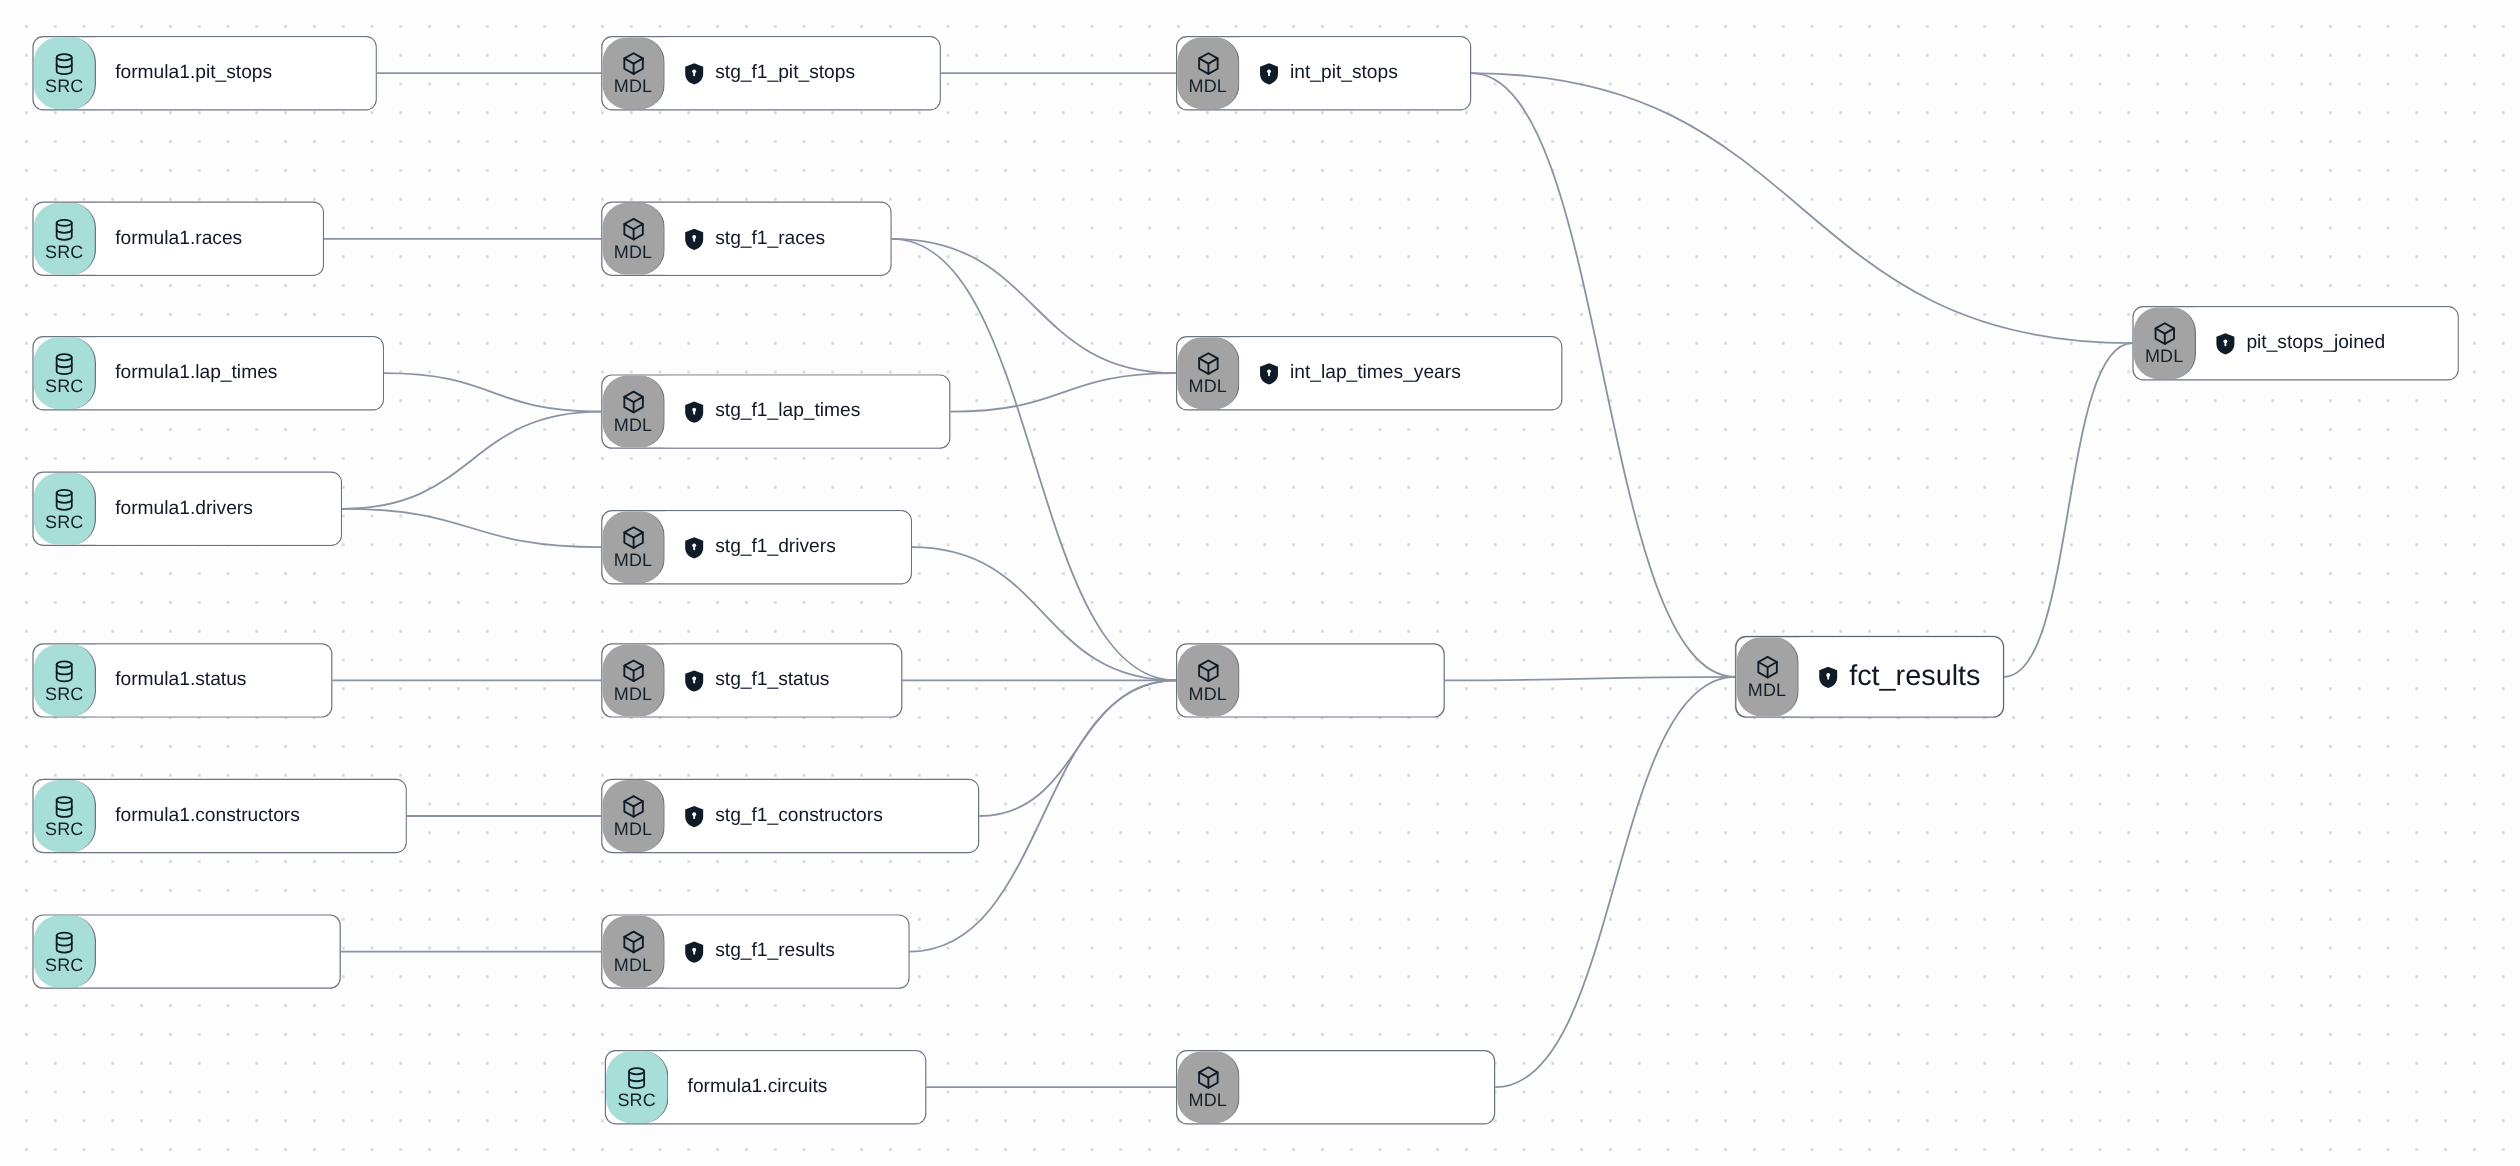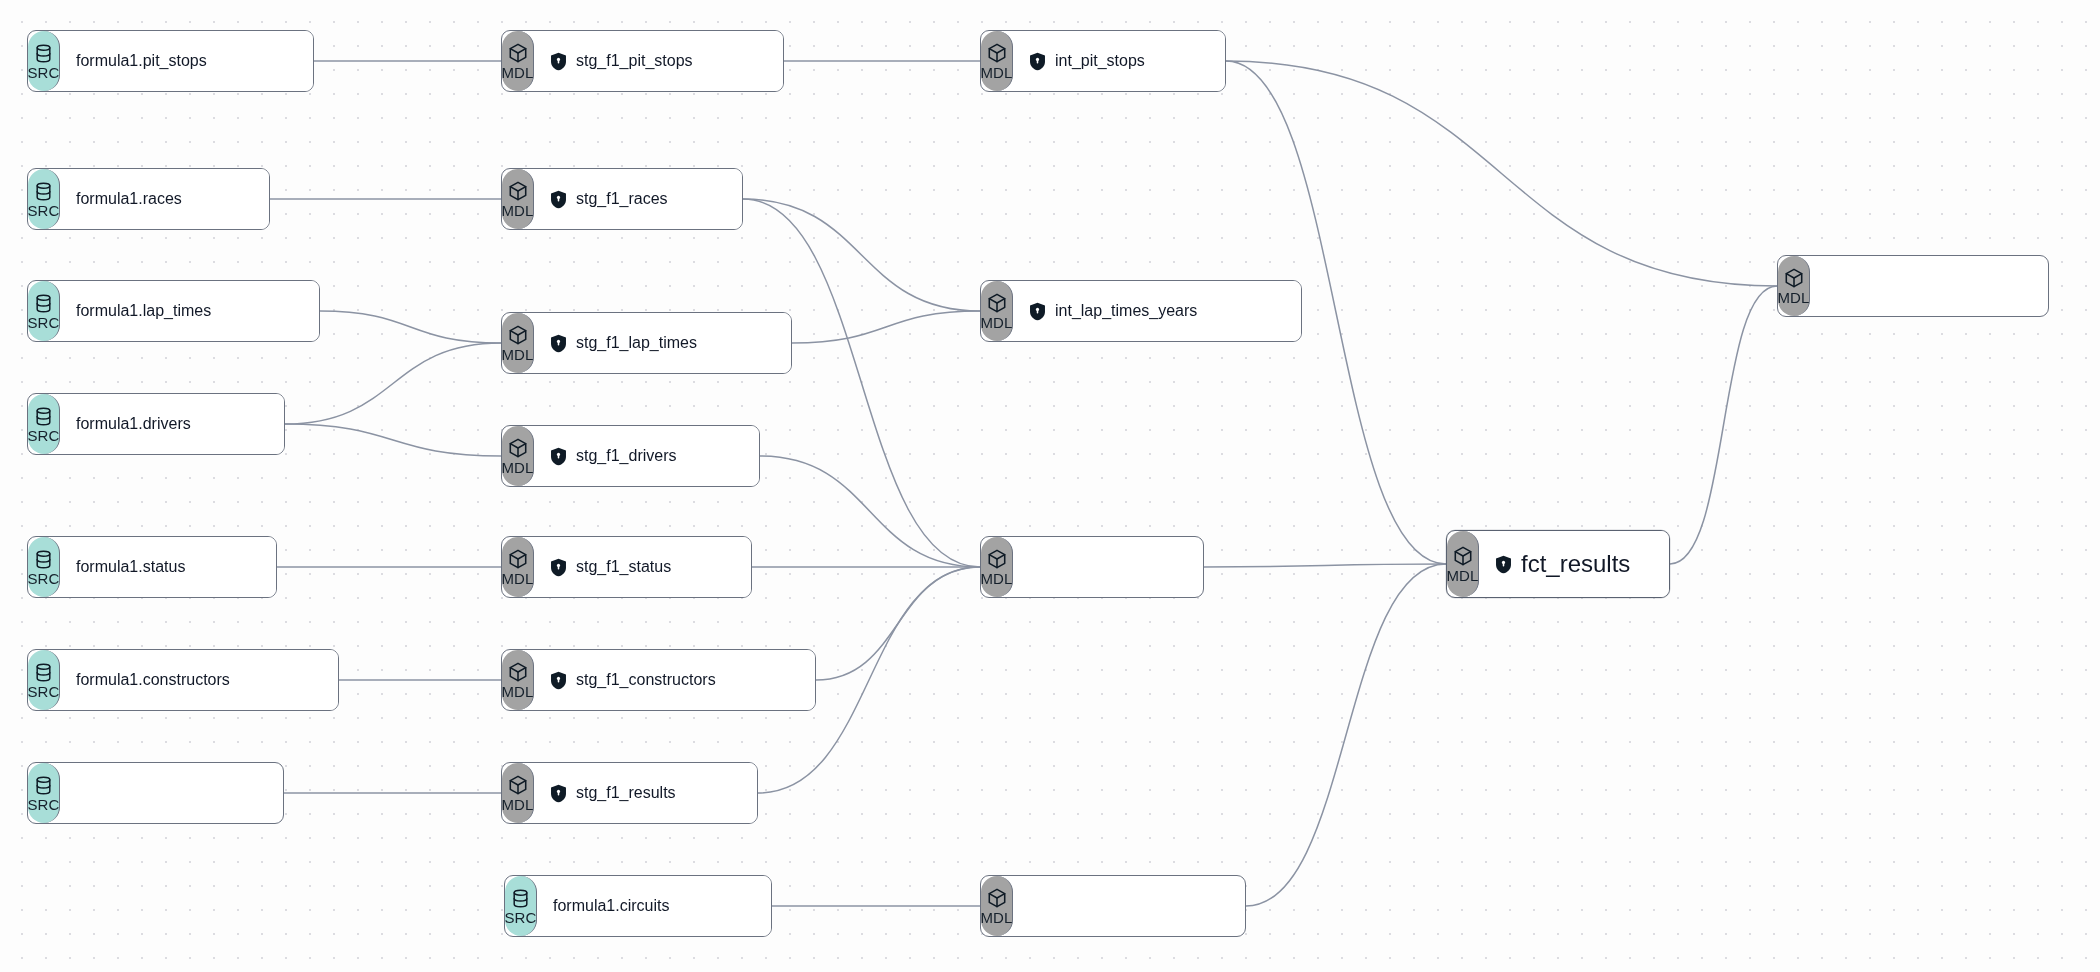--- a/index.html
+++ b/index.html
@@ -36,21 +36,21 @@
     overflow: hidden;
     z-index: 5;
   }
   .node.emph {
     border-color: #5a6271;
     border-width: 1.8px;
     box-shadow: 0 0 0 0.5px rgba(90,98,113,0.25);
   }
   .badge {
     flex: 0 0 auto;
-    width: 32px;
+    width: 52px;
     display: flex;
     flex-direction: column;
     align-items: center;
     justify-content: center;
     gap: 1px;
     border-right: 1.6px solid #6b7280;
     box-sizing: border-box;
     border-radius: 21px;
   }
   .badge.src { background: #a8ded8; }
@@ -416,15 +416,23 @@
       </div>
       <div class="node" style="left: 1777px; top: 255px; width: 272px; height: 62px;">
         <div class="badge mdl">
           <span class="badge-icon"><svg width="22" height="22" viewBox="0 0 24 24" fill="none" stroke="#0f1b26" stroke-width="1.7" stroke-linejoin="round" stroke-linecap="round">
               <path d="M12 2.6 20.4 7.3v9.4L12 21.4 3.6 16.7V7.3Z"></path>
               <path d="M3.6 7.3 12 12l8.4-4.7"></path>
               <path d="M12 12v9.4"></path>
             </svg></span>
           <span class="badge-text">MDL</span>
         </div>
+        <div class="body">
+          <span class="shield-icon"><svg width="17" height="19" viewBox="0 0 20 22" fill="#0f1b26">
+              <path d="M10 0.6 1.2 4v7.2c0 5 3.7 9 8.8 10.2 5.1-1.2 8.8-5.2 8.8-10.2V4Z"></path>
+              <circle cx="10" cy="8.6" r="1.9" fill="#ffffff"></circle>
+              <rect x="9.1" y="9.2" width="1.8" height="4.2" rx="0.8" fill="#ffffff"></rect>
+            </svg></span>
+          <span class="node-label">pit_stops_joined</span>
+        </div>
       </div>
     </div>
 </div>
 
 </body></html>

